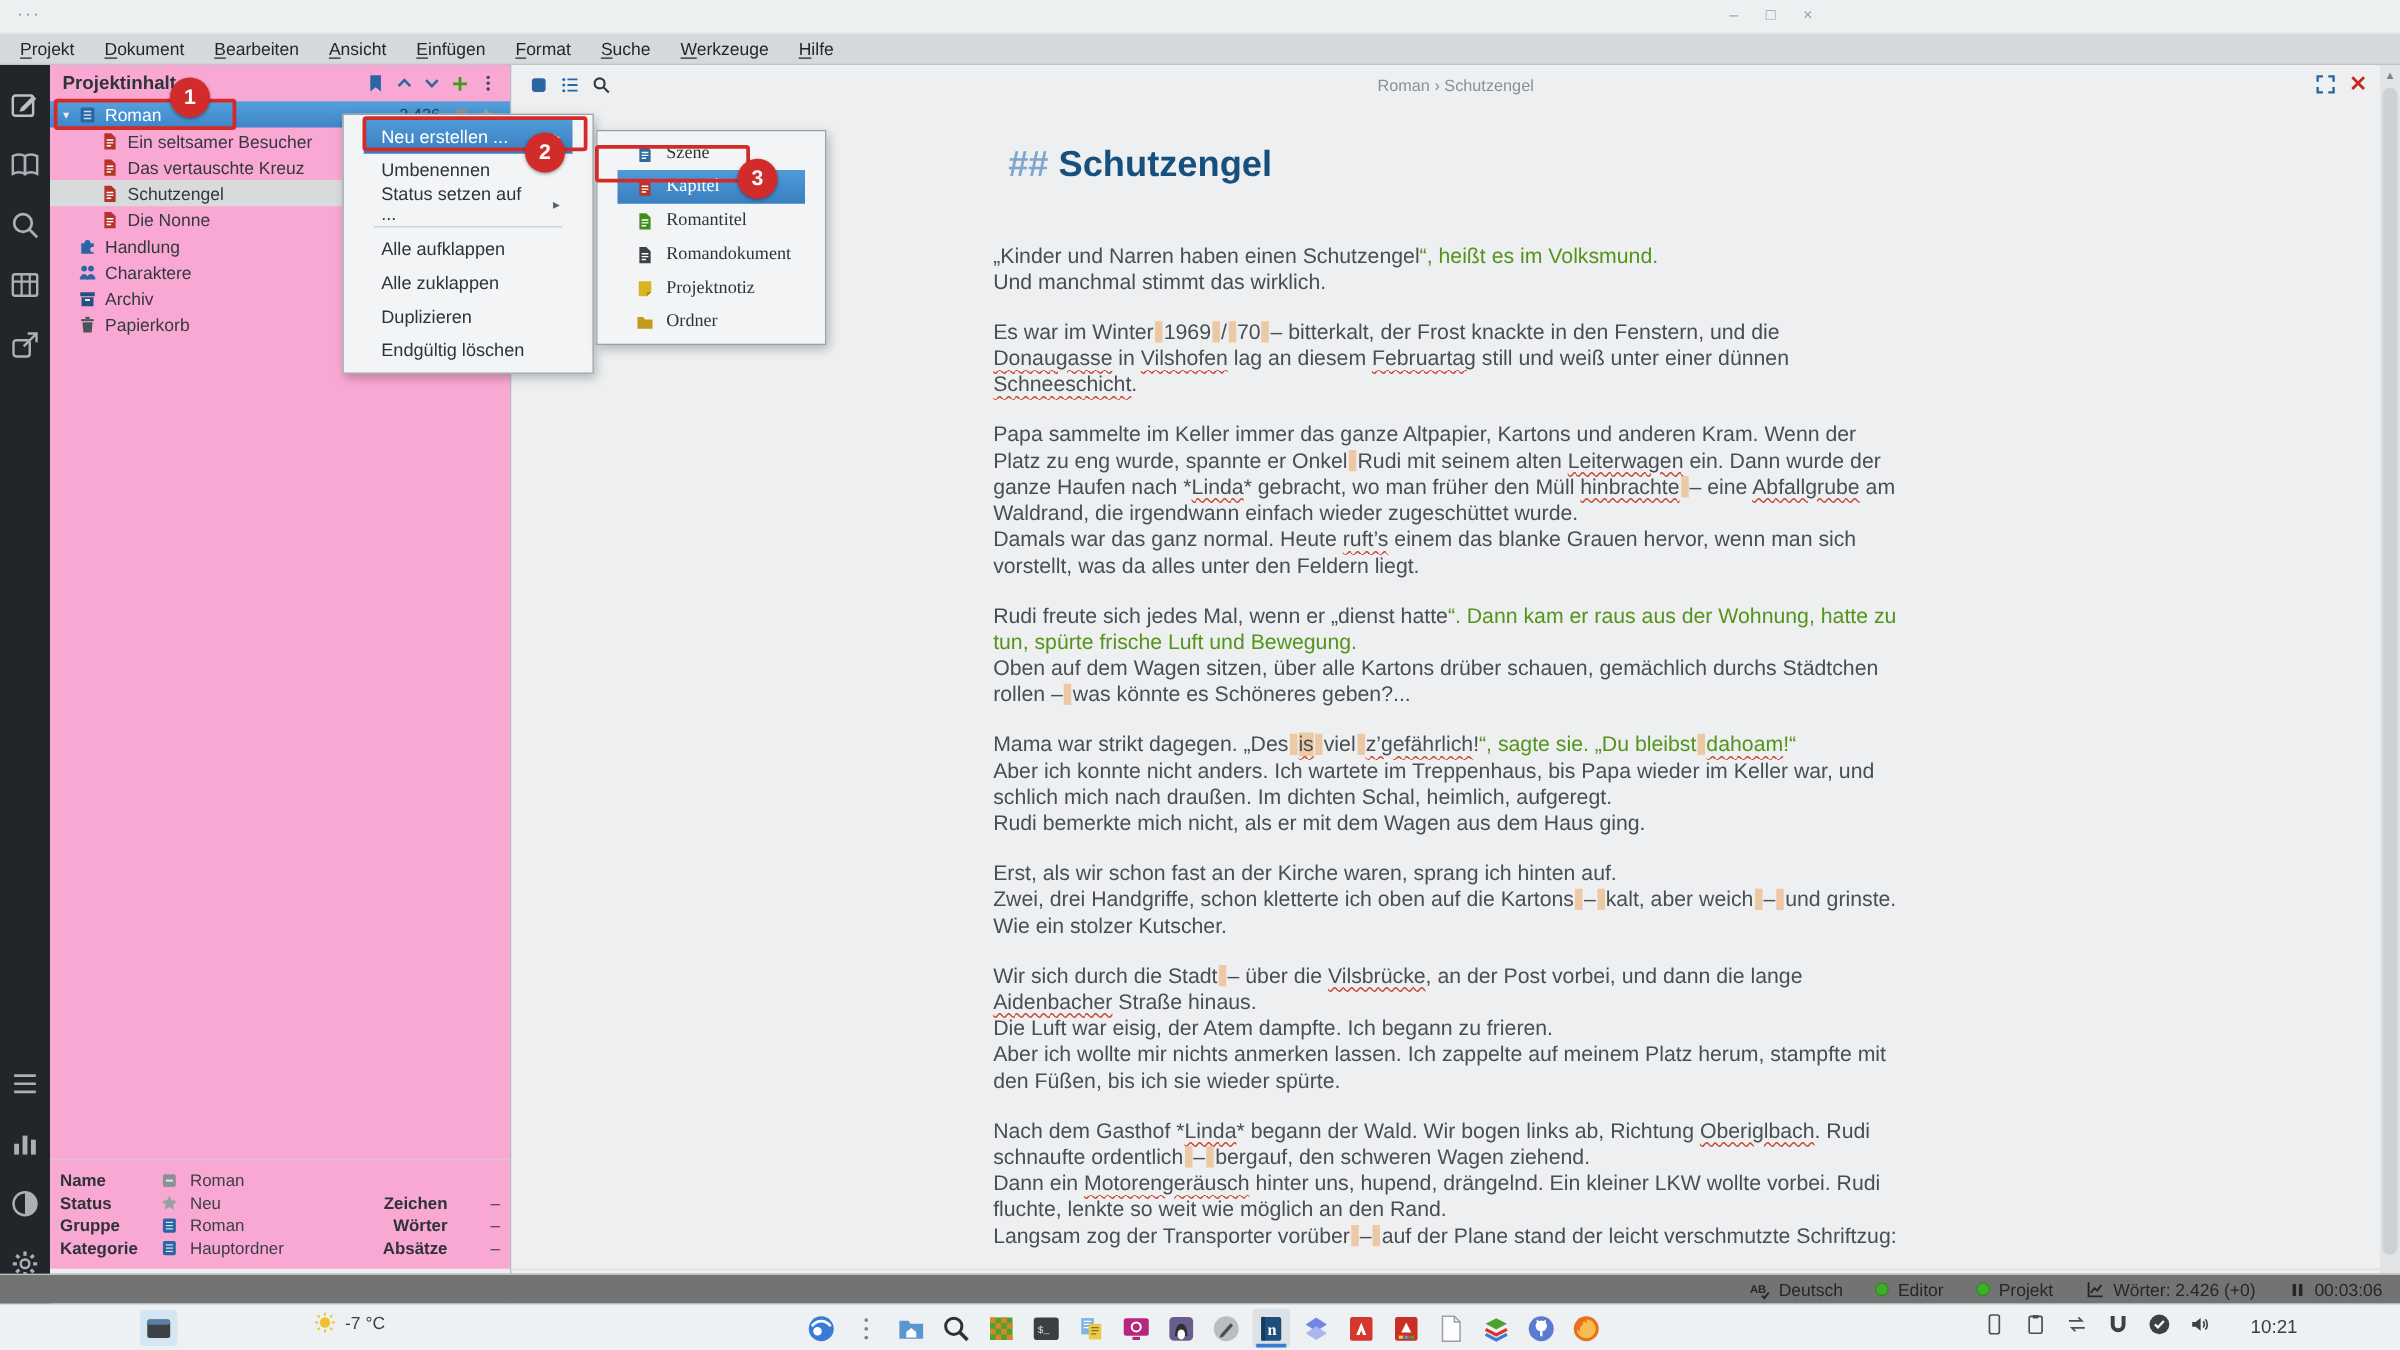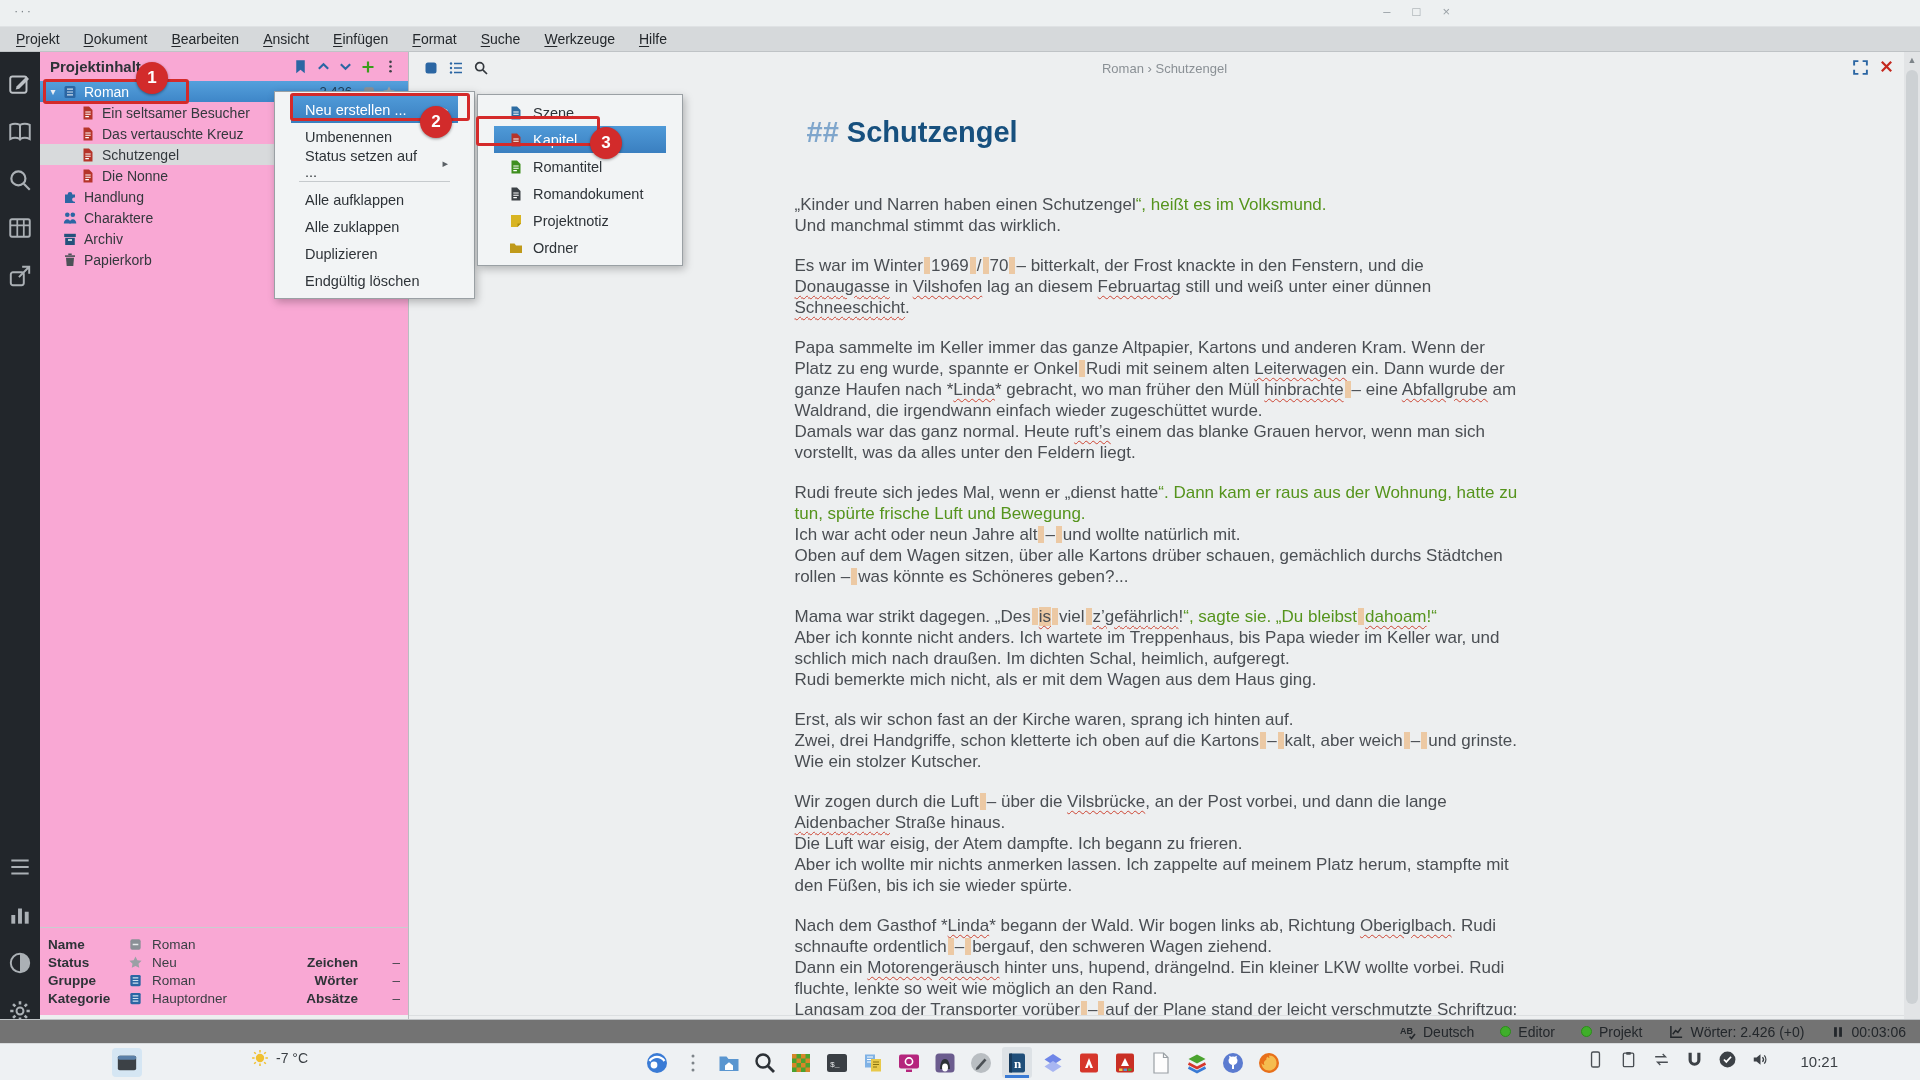--- a/index.html
+++ b/index.html
@@ -400,34 +400,33 @@
             </div>
             <div class="para">
               <div><span>Es war im Winter</span><span class="mark"></span><span>1969</span><span class="mark"></span><span>/</span><span class="mark"></span><span>70</span><span class="mark"></span><span>– bitterkalt, der Frost knackte in den Fenstern, und die </span><span class="spell">Donaugasse</span><span> in </span><span class="spell">Vilshofen</span><span> lag an diesem </span><span class="spell">Februartag</span><span> still und weiß unter einer dünnen </span><span class="spell">Schneeschicht</span><span>.</span></div>
             </div>
             <div class="para">
               <div><span>Papa sammelte im Keller immer das ganze Altpapier, Kartons und anderen Kram. Wenn der Platz zu eng wurde, spannte er Onkel</span><span class="mark"></span><span>Rudi mit seinem alten </span><span class="spell">Leiterwagen</span><span> ein. Dann wurde der ganze Haufen nach *</span><span class="spell">Linda</span><span>* gebracht, wo man früher den Müll </span><span class="spell">hinbrachte</span><span class="mark"></span><span>– eine </span><span class="spell">Abfallgrube</span><span> am Waldrand, die irgendwann einfach wieder zugeschüttet wurde.</span></div>
               <div><span>Damals war das ganz normal. Heute </span><span class="spell">ruft’s</span><span> einem das blanke Grauen hervor, wenn man sich vorstellt, was da alles unter den Feldern liegt.</span></div>
             </div>
             <div class="para">
               <div><span>Rudi freute sich jedes Mal, wenn er „dienst hatte</span><span class="green">“. Dann kam er raus aus der Wohnung, hatte zu tun, spürte frische Luft und Bewegung.</span></div>
-              <div><span>Ich war acht oder neun Jahre alt</span><span class="mark"></span><span>–</span><span class="mark"></span><span>und wollte natürlich mit.</span></div>
               <div><span>Oben auf dem Wagen sitzen, über alle Kartons drüber schauen, gemächlich durchs Städtchen rollen –</span><span class="mark"></span><span>was könnte es Schöneres geben?...</span></div>
             </div>
             <div class="para">
               <div><span>Mama war strikt dagegen. „Des</span><span class="mark"></span><span class="spell markbg">is</span><span class="mark"></span><span>viel</span><span class="mark"></span><span class="spell">z’gefährlich</span><span>!</span><span class="green">“, sagte sie. „Du bleibst</span><span class="mark"></span><span class="green spell">dahoam</span><span class="green">!“</span></div>
               <div><span>Aber ich konnte nicht anders. Ich wartete im Treppenhaus, bis Papa wieder im Keller war, und schlich mich nach draußen. Im dichten Schal, heimlich, aufgeregt.</span></div>
               <div><span>Rudi bemerkte mich nicht, als er mit dem Wagen aus dem Haus ging.</span></div>
             </div>
             <div class="para">
               <div><span>Erst, als wir schon fast an der Kirche waren, sprang ich hinten auf.</span></div>
               <div><span>Zwei, drei Handgriffe, schon kletterte ich oben auf die Kartons</span><span class="mark"></span><span>–</span><span class="mark"></span><span>kalt, aber weich</span><span class="mark"></span><span>–</span><span class="mark"></span><span>und grinste. Wie ein stolzer Kutscher.</span></div>
             </div>
             <div class="para">
-              <div><span>Wir zogen durch die Luft</span><span class="mark"></span><span>– über die </span><span class="spell">Vilsbrücke</span><span>, an der Post vorbei, und dann die lange </span><span class="spell">Aidenbacher</span><span> Straße hinaus.</span></div>
+              <div><span>Wir sich durch die Stadt</span><span class="mark"></span><span>– über die </span><span class="spell">Vilsbrücke</span><span>, an der Post vorbei, und dann die lange </span><span class="spell">Aidenbacher</span><span> Straße hinaus.</span></div>
               <div><span>Die Luft war eisig, der Atem dampfte. Ich begann zu frieren.</span></div>
               <div><span>Aber ich wollte mir nichts anmerken lassen. Ich zappelte auf meinem Platz herum, stampfte mit den Füßen, bis ich sie wieder spürte.</span></div>
             </div>
             <div class="para">
               <div><span>Nach dem Gasthof *</span><span class="spell">Linda</span><span>* begann der Wald. Wir bogen links ab, Richtung </span><span class="spell">Oberiglbach</span><span>. Rudi schnaufte ordentlich</span><span class="mark"></span><span>–</span><span class="mark"></span><span>bergauf, den schweren Wagen ziehend.</span></div>
               <div><span>Dann ein </span><span class="spell">Motorengeräusch</span><span> hinter uns, hupend, drängelnd. Ein kleiner LKW wollte vorbei. Rudi fluchte, lenkte so weit wie möglich an den Rand.</span></div>
               <div><span>Langsam zog der Transporter vorüber</span><span class="mark"></span><span>–</span><span class="mark"></span><span>auf der Plane stand der leicht verschmutzte Schriftzug:</span></div>
             </div>
           </div>
       </div>
@@ -485,21 +484,21 @@
         <span>Alle zuklappen</span>
       </div>
       <div class="pitem">
         <span>Duplizieren</span>
       </div>
       <div class="pitem">
         <span>Endgültig löschen</span>
       </div>
     </div>
 
-  <div class="popup" id="submenu" style="left:477px;top:94px;width:206px;z-index:45;">
+  <div class="popup" id="submenu" style="left:477px;top:104px;width:184px;z-index:45;font-family:Liberation Serif, serif;">
       <div class="pitem">
         <span class="pic"><span><svg width="16" height="16" viewBox="0 0 16 16" xmlns="http://www.w3.org/2000/svg">
               <path d="M3.5 1.5h5.5l3.5 3.5v9.5h-9z" fill="#2d6ca2"></path>
               <path d="M5.3 7h5.4M5.3 9.3h5.4M5.3 11.6h3.6" stroke="#fff" stroke-width="1.1"></path>
             </svg></span></span>
         <span>Szene</span>
       </div>
       <div class="pitem psel">
         <span class="pic"><span><svg width="16" height="16" viewBox="0 0 16 16" xmlns="http://www.w3.org/2000/svg">
               <path d="M3.5 1.5h5.5l3.5 3.5v9.5h-9z" fill="#b5342a"></path>

